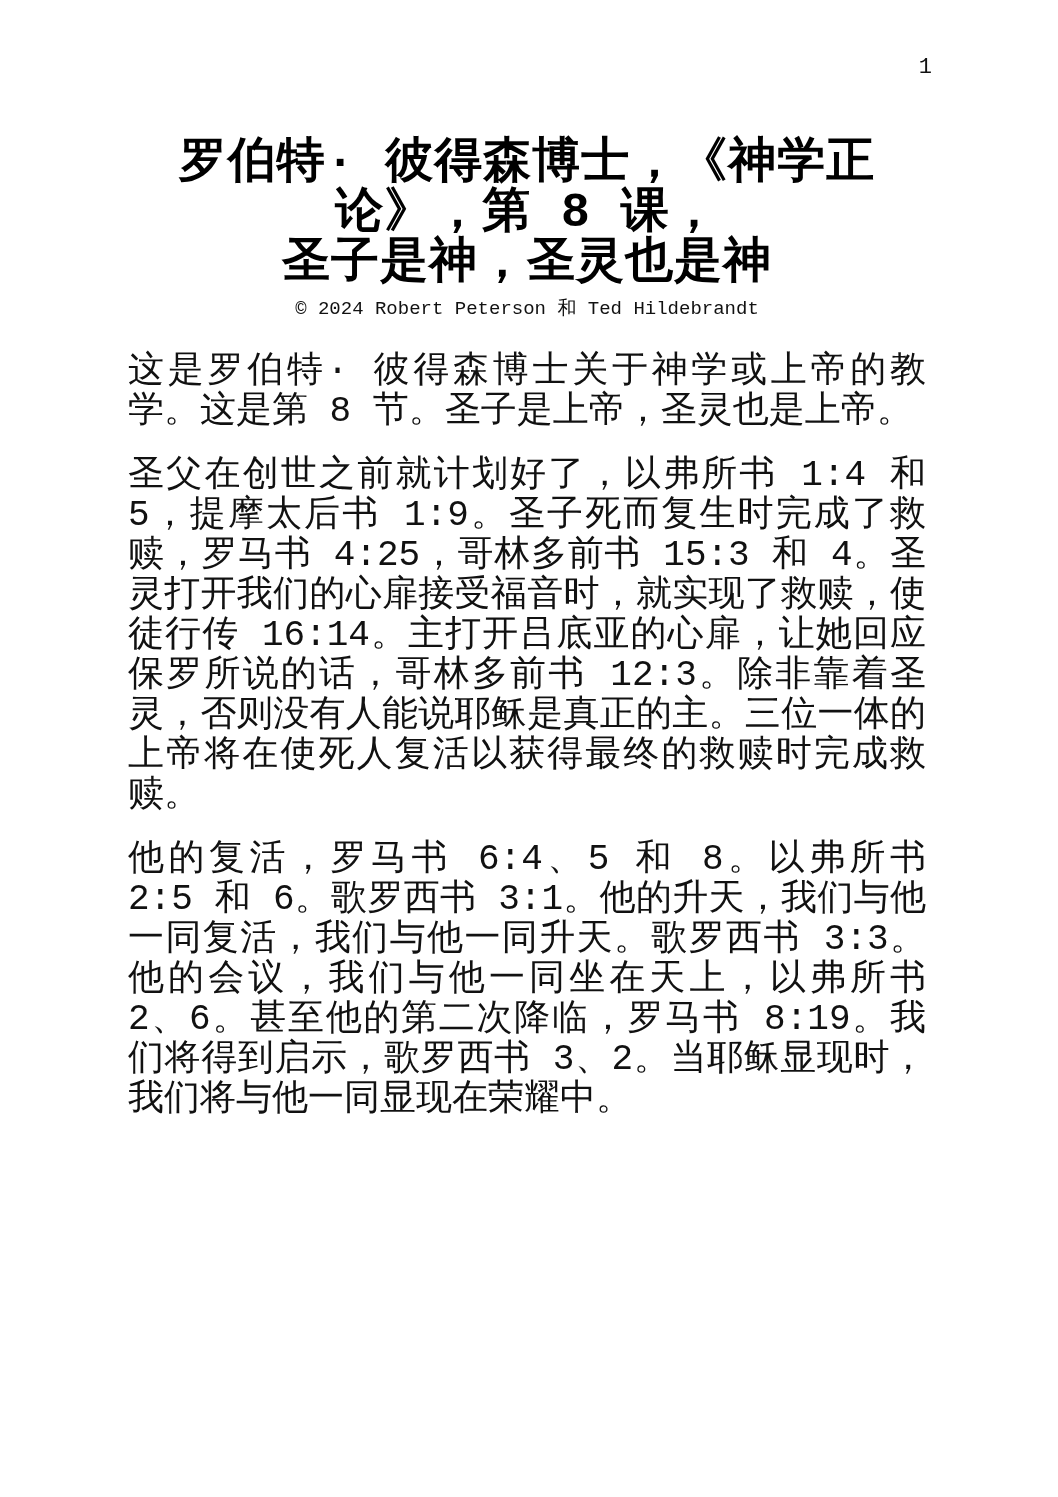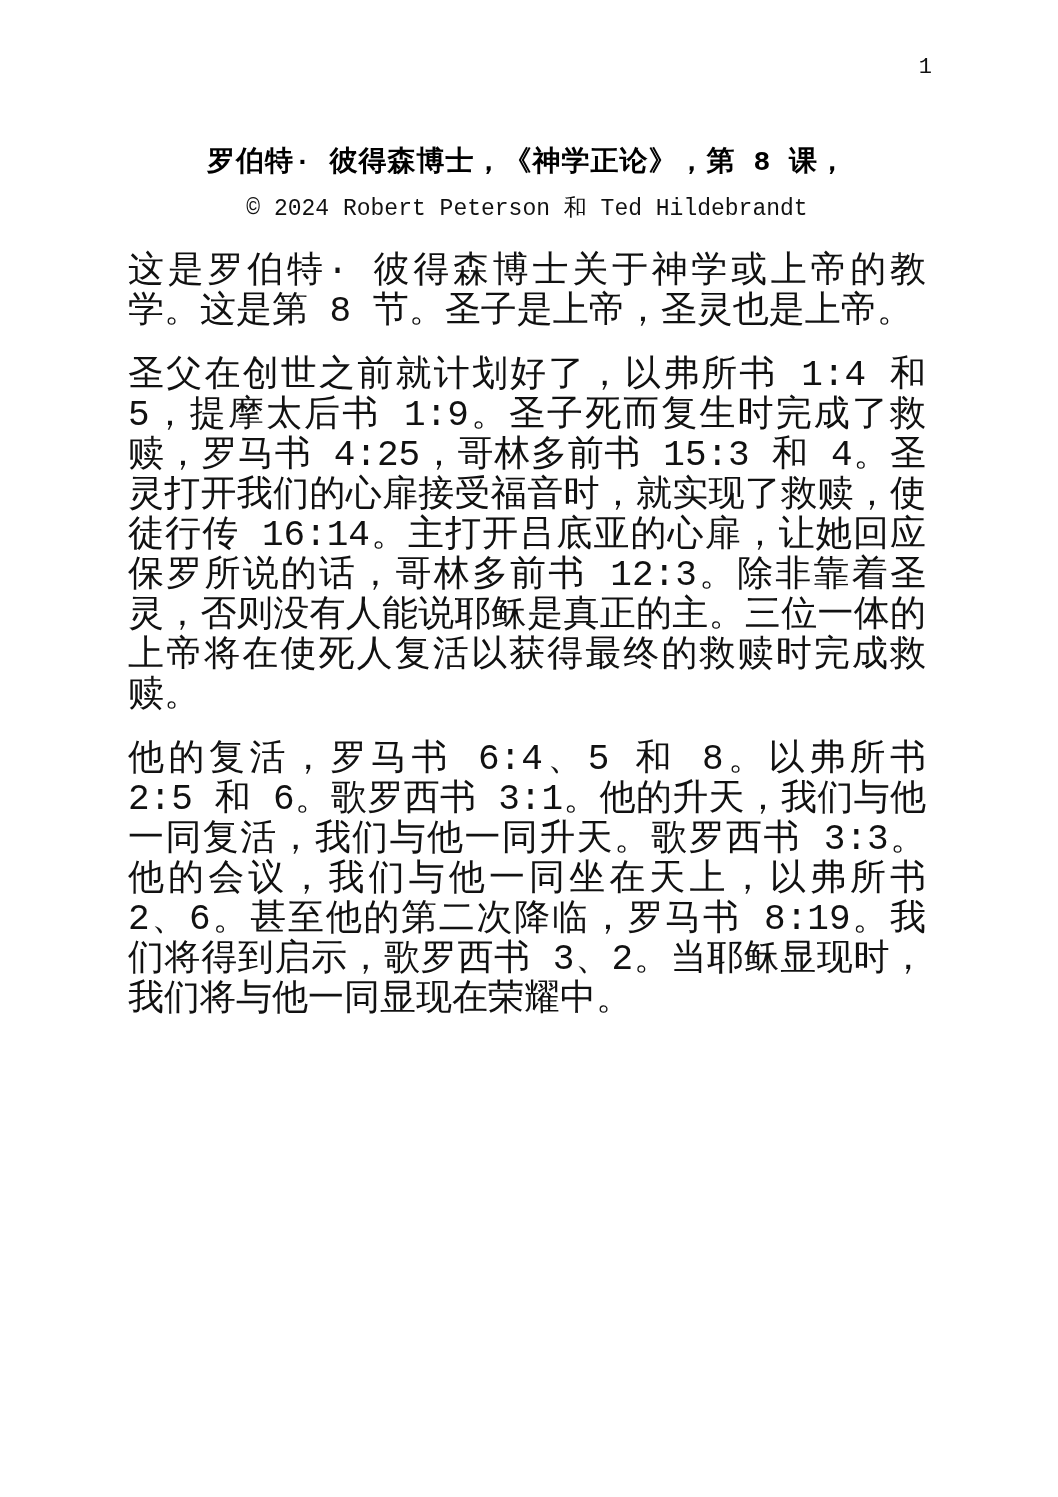--- a/index.html
+++ b/index.html
@@ -23,32 +23,32 @@
     right: 126px;
     font-size: 22px;
     line-height: 26px;
     color: #111111;
   }
   .inner {
     padding: 0 132px 0 128px;
   }
   .title {
     margin: 138px 0 0 0;
-    font-size: 28px;
+    font-size: 48px;
     line-height: 50px;
     font-weight: bold;
     text-align: center;
     letter-spacing: 1px;
   }
   .title-line {
     display: block;
   }
   .byline {
     margin: 6px 0 0 0;
-    font-size: 23px;
+    font-size: 19px;
     line-height: 30px;
     text-align: center;
     color: #111111;
   }
   .content {
     margin-top: 28px;
   }
   .content p {
     margin: 0 0 24px 0;
     font-size: 36px;
@@ -63,20 +63,21 @@
 <body>
 
 <div class="page">
 
   <div class="page-number">1</div>
 
   <div class="inner">
 
     <h1 class="title">
       <span class="title-line">罗伯特· 彼得森博士，《神学正论》，第 8 课，</span>
+      <span class="title-line">圣子是神，圣灵也是神</span>
     </h1>
 
     <div class="byline">© 2024 Robert Peterson 和 Ted Hildebrandt</div>
 
     <div class="content">
       <p>这是罗伯特· 彼得森博士关于神学或上帝的教学。这是第 8 节。圣子是上帝，圣灵也是上帝。</p>
       <p>圣父在创世之前就计划好了，以弗所书 1:4 和 5，提摩太后书 1:9。圣子死而复生时完成了救赎，罗马书 4:25，哥林多前书 15:3 和 4。圣灵打开我们的心扉接受福音时，就实现了救赎，使徒行传 16:14。主打开吕底亚的心扉，让她回应保罗所说的话，哥林多前书 12:3。除非靠着圣灵，否则没有人能说耶稣是真正的主。三位一体的上帝将在使死人复活以获得最终的救赎时完成救赎。</p>
       <p>他的复活，罗马书 6:4、5 和 8。以弗所书 2:5 和 6。歌罗西书 3:1。他的升天，我们与他一同复活，我们与他一同升天。歌罗西书 3:3。他的会议，我们与他一同坐在天上，以弗所书 2、6。甚至他的第二次降临，罗马书 8:19。我们将得到启示，歌罗西书 3、2。当耶稣显现时，我们将与他一同显现在荣耀中。</p>
     </div>
 

